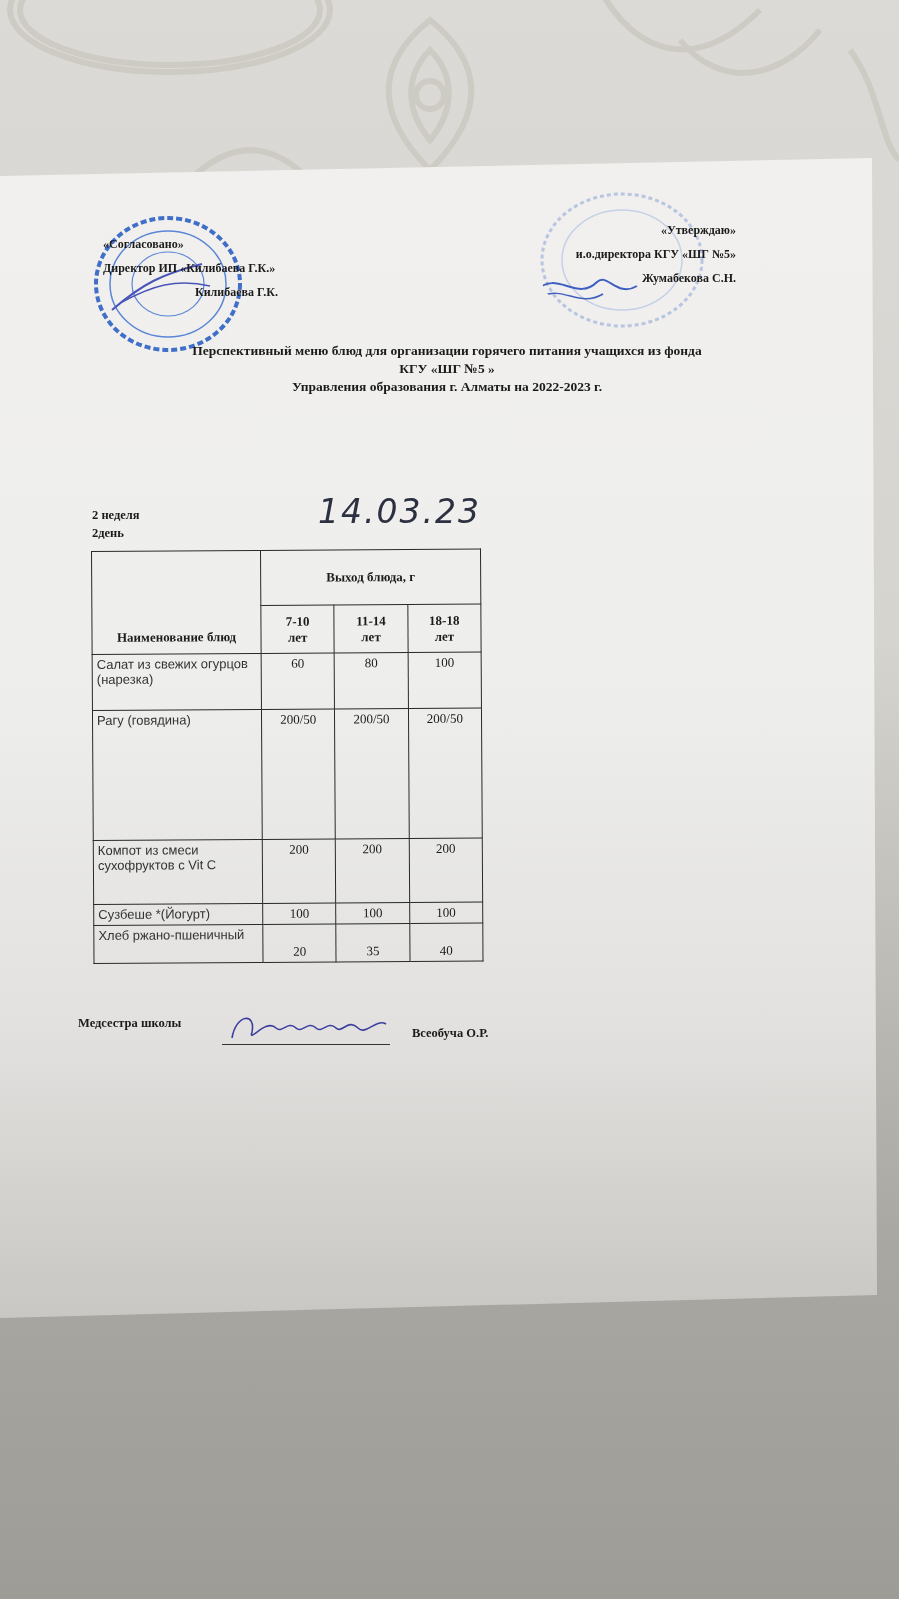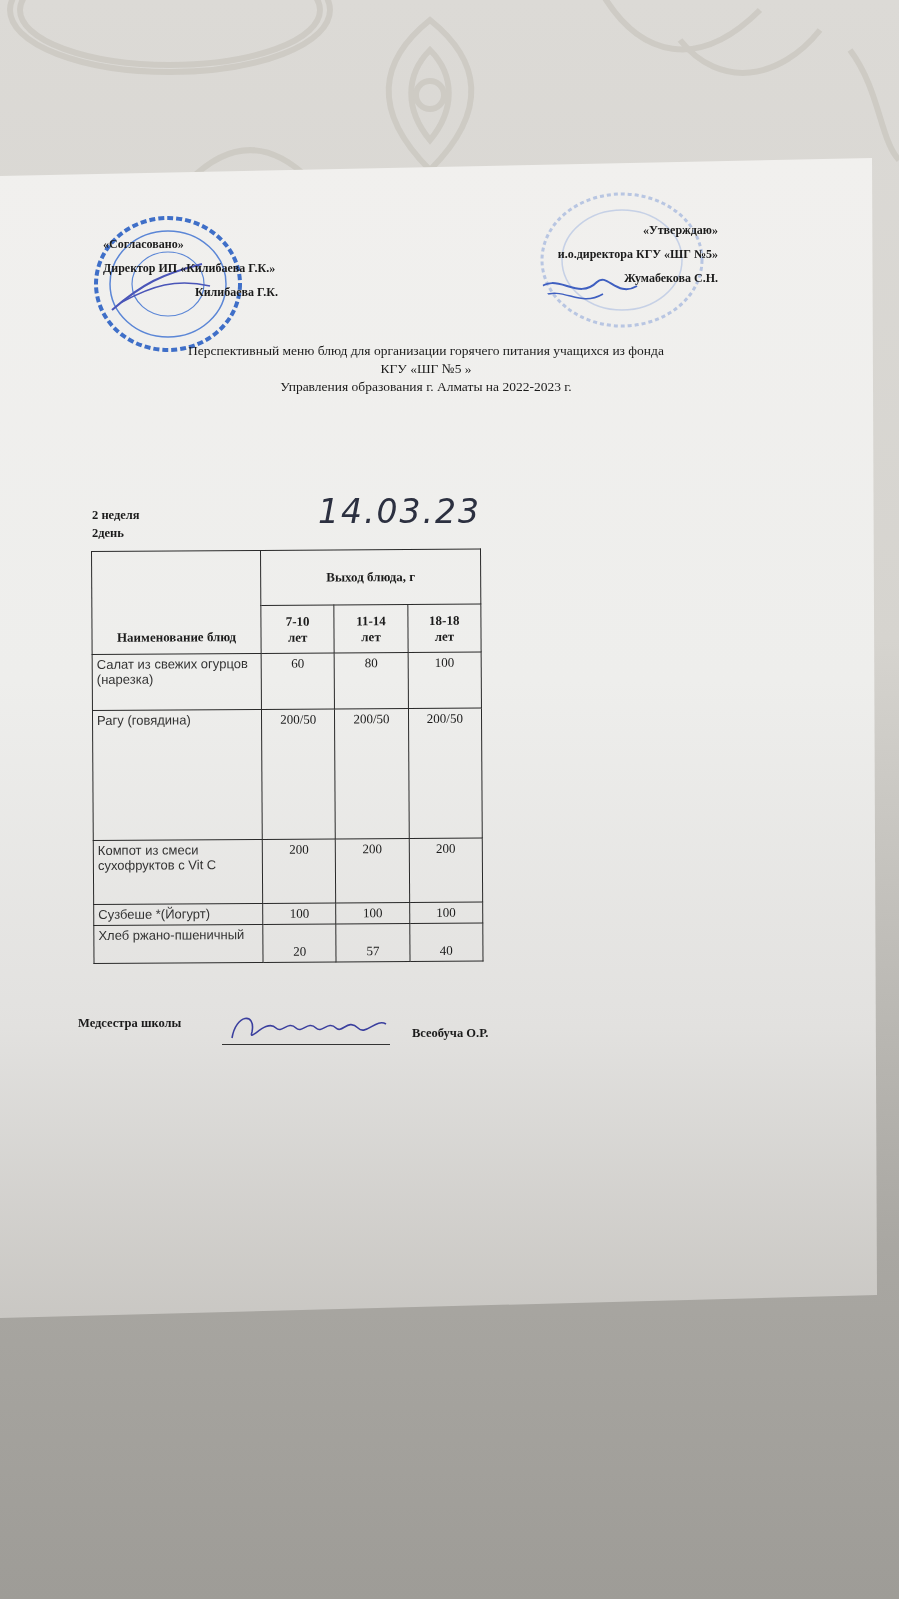--- a/index.html
+++ b/index.html
@@ -13,23 +13,23 @@
       position: absolute; left: 0; top: 158px; width: 880px; height: 1160px;
       background: linear-gradient(180deg, #f1f0ee 0%, #eeeeec 45%, #e2e1df 75%, #c9c7c3 100%);
       clip-path: polygon(0 18px, 872px 0, 877px 1137px, 0 1160px);
       transform-origin: 0 0;
     }
     .abs { position: absolute; color: #1b1b1b; }
     .bold { font-weight: bold; }
     .stamp { position: absolute; border-radius: 50%; }
     .agreed { left: 103px; top: 232px; font-size: 12px; }
     .agreed .ln { display: block; line-height: 24px; }
-    .approved { left: 518px; top: 218px; font-size: 12px; text-align: right; width: 200px; }
+    .approved { left: 536px; top: 218px; font-size: 12px; text-align: right; width: 200px; }
     .approved .ln { display: block; line-height: 24px; }
-    .title-block { left: 106px; top: 342px; width: 640px; text-align: center; font-size: 13.5px; font-weight: normal; line-height: 18px; }
+    .title-block { left: 127px; top: 342px; width: 640px; text-align: center; font-size: 13.5px; font-weight: bold; line-height: 18px; }
     .week { left: 92px; top: 506px; font-size: 12.5px; font-weight: bold; line-height: 18px; }
     .handdate { left: 318px; top: 492px; font-family: "DejaVu Sans", sans-serif; font-size: 33px; color: #2c3040; font-style: italic; letter-spacing: 2px; text-align: center; }
     table.menu {
       position: absolute; left: 91px; top: 551px; width: 390px;
       border-collapse: collapse; font-size: 13px; color: #1b1b1b;
       transform: rotate(-0.35deg); transform-origin: 0 0;
     }
     table.menu td, table.menu th { border: 1px solid #2a2a2a; padding: 2px 4px; vertical-align: top; }
     table.menu th { font-weight: bold; text-align: center; vertical-align: middle; }
     .c-name { width: 160px; font-family: "Liberation Sans", sans-serif; font-size: 13px; color: #333; }
@@ -127,21 +127,21 @@
   </tr>
   <tr style="height:20px">
     <td class="c-name">Сузбеше *(Йогурт)</td>
     <td class="c-val">100</td>
     <td class="c-val">100</td>
     <td class="c-val">100</td>
   </tr>
   <tr style="height:38px">
     <td class="c-name">Хлеб ржано-пшеничный</td>
     <td class="c-val" style="vertical-align:bottom">20</td>
-    <td class="c-val" style="vertical-align:bottom">57</td>
+    <td class="c-val" style="vertical-align:bottom">35</td>
     <td class="c-val" style="vertical-align:bottom">40</td>
   </tr>
 </tbody>
   </table>
 
 <div class="abs sig">Медсестра школы</div>
 <div class="sig-line"></div>
 <svg style="position:absolute;left:226px;top:1008px;width:170px;height:40px" viewBox="0 0 170 40">
   <path d="M6 30 C10 6 30 4 26 24 C22 36 40 10 50 20 C56 26 62 12 70 20 C76 26 82 12 90 20 C96 26 102 12 110 20 C116 26 122 10 132 20 C140 28 150 10 160 16" stroke="#3a3f9e" stroke-width="1.6" fill="none"></path>
 </svg>

